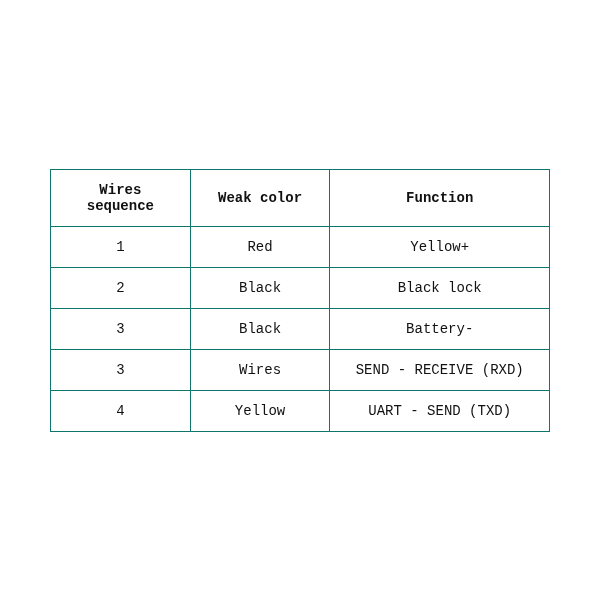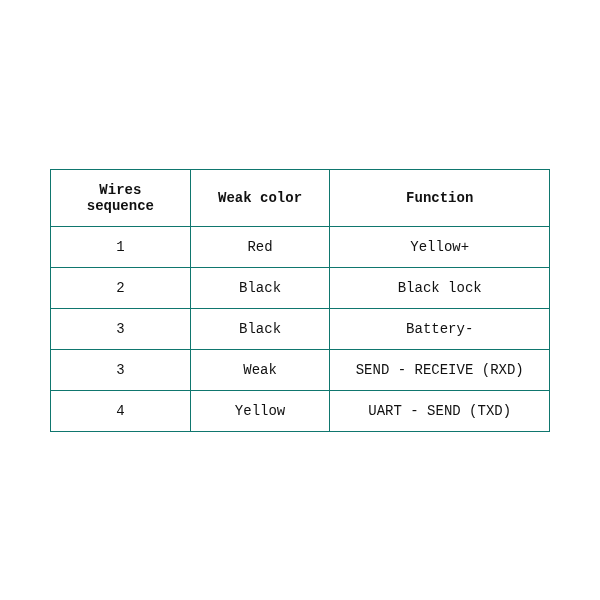--- a/index.html
+++ b/index.html
@@ -82,21 +82,21 @@
           <td>Black</td>
           <td>Black lock</td>
         </tr>
         <tr>
           <td>3</td>
           <td>Black</td>
           <td>Battery-</td>
         </tr>
         <tr>
           <td>3</td>
-          <td>Weak</td>
+          <td>Wires</td>
           <td>SEND - RECEIVE (RXD)</td>
         </tr>
         <tr>
           <td>4</td>
           <td>Yellow</td>
           <td>UART - SEND (TXD)</td>
         </tr>
       </tbody>
   </table>
 </div>

